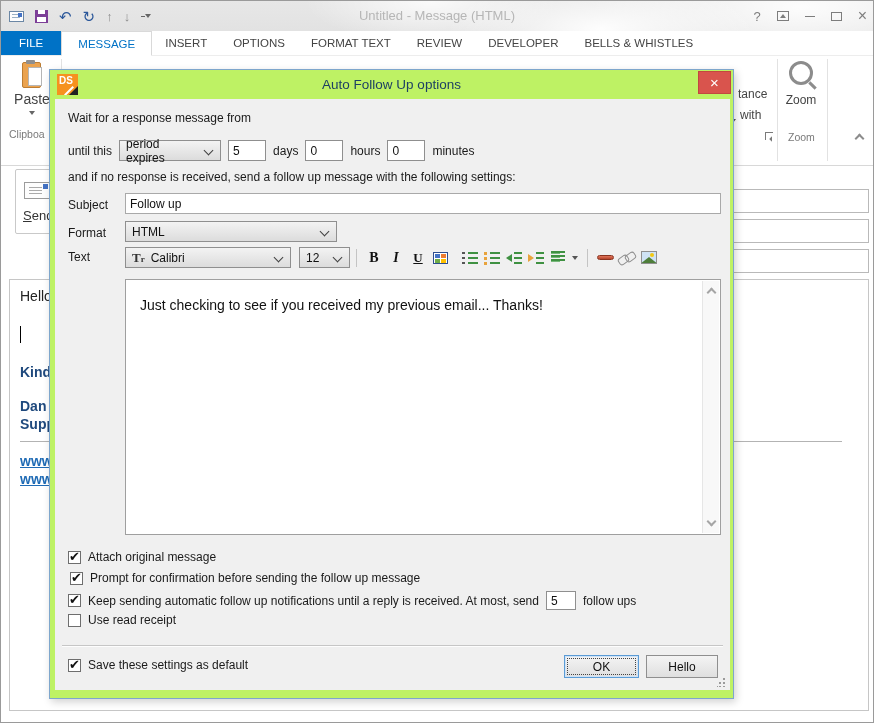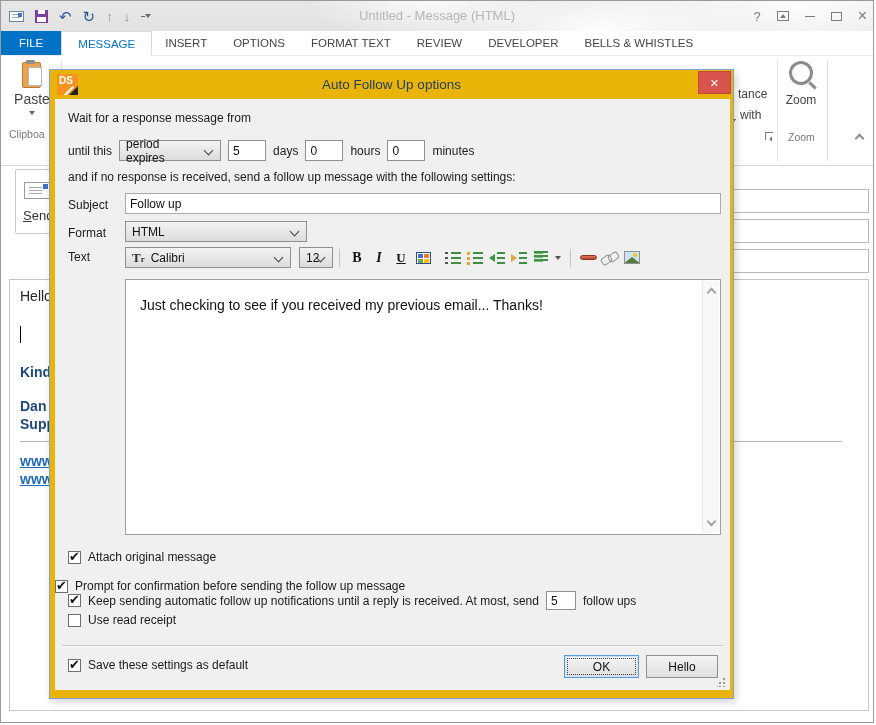--- a/index.html
+++ b/index.html
@@ -101,21 +101,21 @@
   .bodybox { position:absolute; left:8px; top:278px; width:860px; height:432px; background:#fff;
              border:1px solid #c6c6c6; font-size:14px; color:#222; }
   .bl { position:absolute; left:10px; white-space:nowrap; }
   .caret { position:absolute; left:10px; top:46px; width:1px; height:17px; background:#000; }
   .sig { color:#1f497d; font-weight:bold; }
   .sig-divider { position:absolute; left:10px; top:161px; width:822px; border-top:1px solid #b3b3b3; }
   .wlink { color:#1f6bb5; font-weight:bold; text-decoration:underline; }
 
   
   .dialog { position:absolute; left:48px; top:68px; width:685px; height:630px; z-index:10;
-            background:#eab308; border:1px solid #7ea6cc; box-shadow:2px 3px 8px rgba(0,0,0,.18); }
+            background:#bef264; border:1px solid #7ea6cc; box-shadow:2px 3px 8px rgba(0,0,0,.18); }
   .dlg-title { position:absolute; left:0; top:0; right:0; height:29px; display:flex; align-items:center;
                justify-content:center; color:#1d4063; font-size:13.5px; }
   .ds-logo { position:absolute; left:7px; top:4px; width:21px; height:21px; background:#f6921e;
              overflow:hidden; color:#fff; font-weight:bold; font-size:10px; padding:1px 0 0 2px; }
   .ds-logo::after { content:""; position:absolute; right:-1px; bottom:-1px; border-bottom:11px solid #222;
                     border-left:11px solid transparent; }
   .ds-logo::before { content:""; position:absolute; right:3px; bottom:3px; width:12px; height:2px;
                      background:#fff; transform:rotate(-45deg); }
   .dlg-close { position:absolute; right:2px; top:1px; width:33px; height:23px; background:#d9544d;
                color:#fff; font-size:15px; display:flex; align-items:center; justify-content:center;
@@ -354,32 +354,32 @@
       </div>
 
       <div class="row" style="left:13px; top:71px;">
         <span>and if no response is received, send a follow up message with the following settings:</span>
       </div>
 
       <span class="lbl-col" style="top:99px;">Subject</span>
       <input class="tin" style="position: absolute; left: 70px; top: 94px; width: 596px; border-color: rgb(169, 169, 169);" value="Follow up">
 
       <span class="lbl-col" style="top:127px;">Format</span>
-      <span class="combo" style="position:absolute; left:70px; top:122px; width:182px;">
+      <span class="combo" style="position:absolute; left:70px; top:122px; width:212px;">
           <span>HTML</span>
         </span>
 
       <span class="lbl-col" style="top:151px;">Text</span>
       <div class="tbar">
         <span class="combo" style="width:166px; gap:6px;">
           <span class="tt"><span>T</span><span class="tt-r">r</span></span>
           <span>Calibri</span>
         </span>
         <span class="gap"></span>
-        <span class="combo" style="width:34px;">
+        <span class="combo" style="width:51px;">
             <span>12</span>
           </span>
         <span class="tsep"></span>
         <span class="tbtn tb-b">
             <span>B</span>
           </span>
         <span class="tbtn tb-i">
             <span>I</span>
           </span>
         <span class="tbtn tb-u">
@@ -424,21 +424,21 @@
         <div class="sbar">
           <span class="sb-chev sb-up"></span>
           <span class="sb-chev sb-down"></span>
         </div>
       </div>
 
       <div class="row" style="left:13px; top:451px;">
         <span class="cb" data-checked="true"></span>
         <span>Attach original message</span>
       </div>
-      <div class="row" style="left:0; top:472px;margin-top:8px;">
+      <div class="row" style="left:15px; top:472px;">
         <span class="cb" data-checked="true"></span>
         <span>Prompt for confirmation before sending the follow up message</span>
       </div>
       <div class="row" style="left:13px; top:492px;">
         <span class="cb" data-checked="true"></span>
         <span>Keep sending automatic follow up notifications until a reply is received.  At most, send</span>
         <input class="tin" style="width: 30px; height: 19px;" value="5">
         <span>follow ups</span>
       </div>
       <div class="row" style="left:13px; top:514px;">

